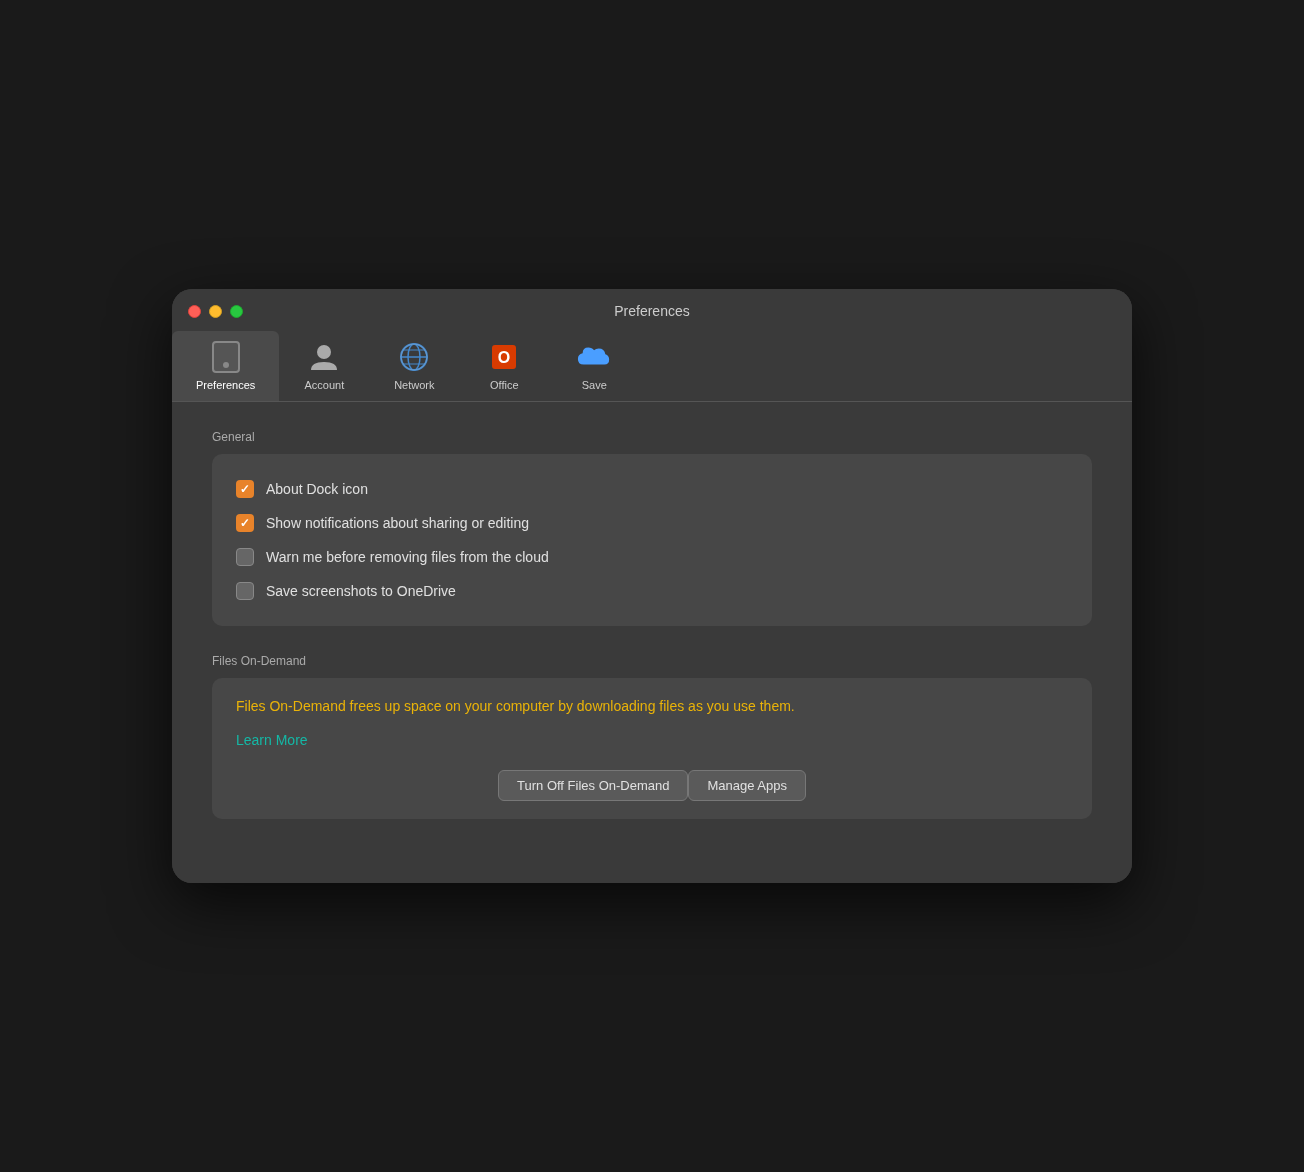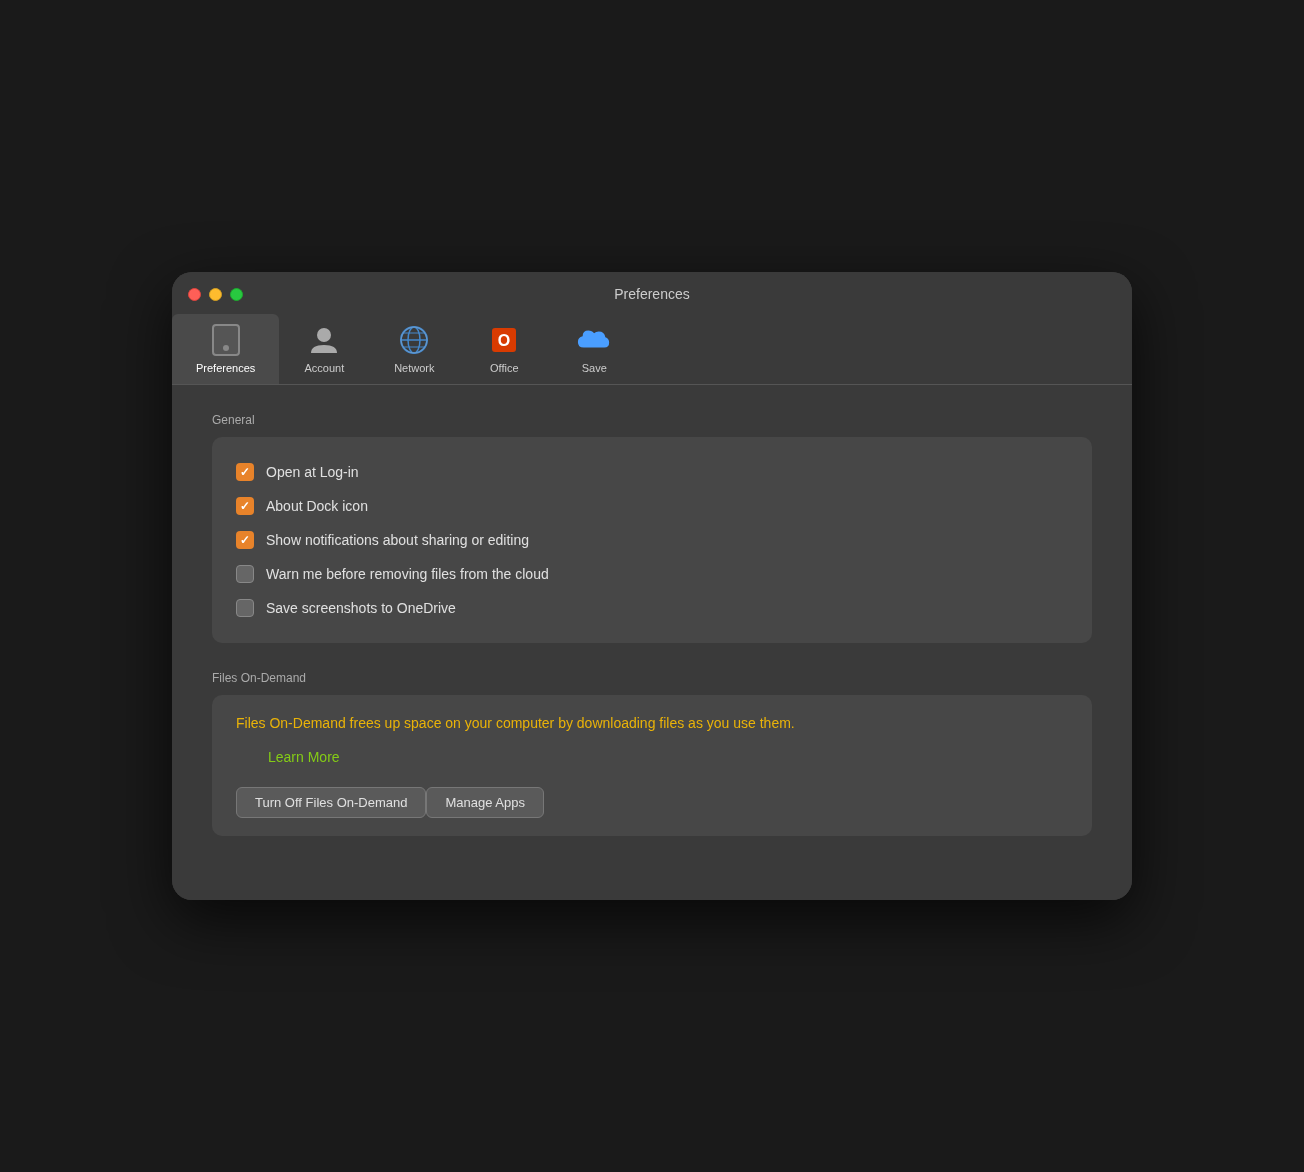--- a/index.html
+++ b/index.html
@@ -173,32 +173,31 @@
     }
 
     .files-demand-description {
       font-size: 14px;
       color: #eab308;
       line-height: 1.55;
       margin-bottom: 14px;
     }
 
     .learn-more-link {
-      color: #84cc16;
+      color: #14b8a6;
       font-size: 14px;
       text-decoration: none;
       cursor: pointer;
       display: inline-block;
       margin-bottom: 22px;
-      margin-left: 32px;
     }
 
     .files-buttons {
       display: flex;
-      justify-content: flex-start;
+      justify-content: center;
       align-items: center;
     }
 
     .btn {
       background: #5a5a5a;
       border: 1px solid #777;
       border-radius: 6px;
       color: #e0e0e0;
       font-size: 13px;
       padding: 7px 18px;
@@ -273,24 +272,20 @@
       </div>
 
     </div>
   </div>
 
   <div class="content">
 
     <div class="section-label">General</div>
     <div class="section-box">
 
-      <div class="checkbox-row">
-        <div class="checkbox checked"></div>
-        <span class="checkbox-label">Open at Log-in</span>
-      </div>
 
       <div class="checkbox-row">
         <div class="checkbox checked"></div>
         <span class="checkbox-label">About Dock icon</span>
       </div>
 
       <div class="checkbox-row">
         <div class="checkbox checked"></div>
         <span class="checkbox-label">Show notifications about sharing or editing</span>
       </div>

